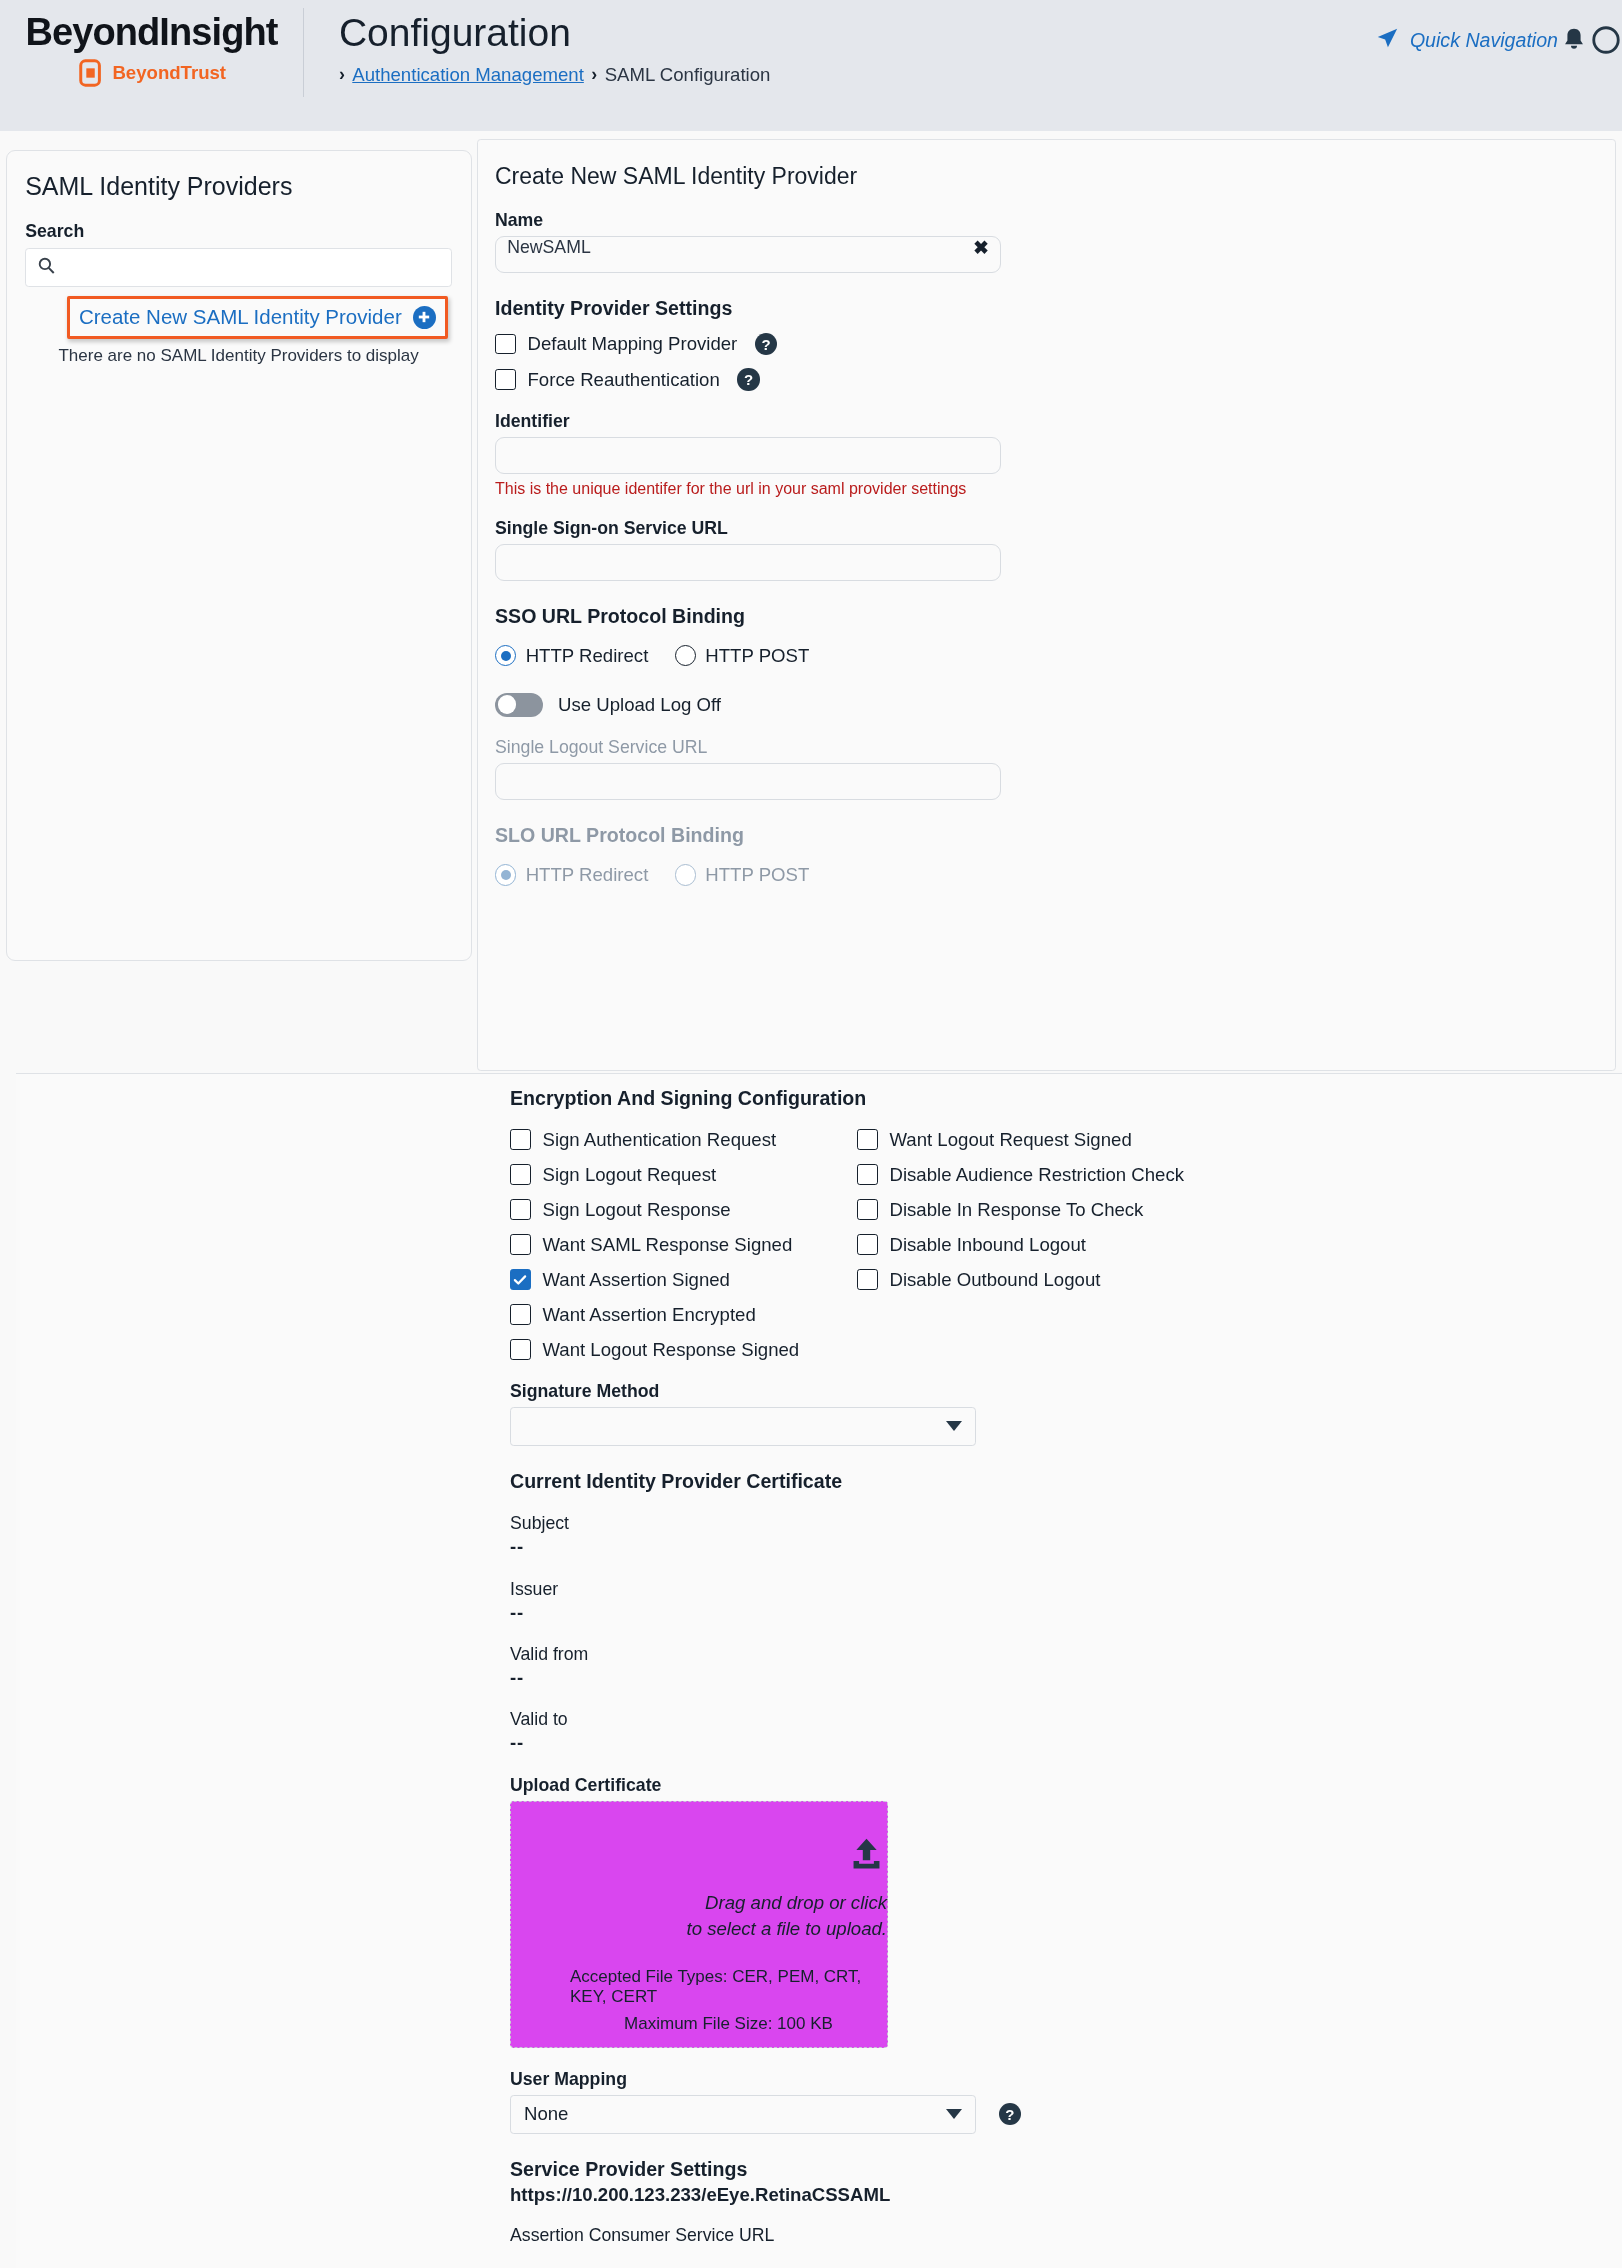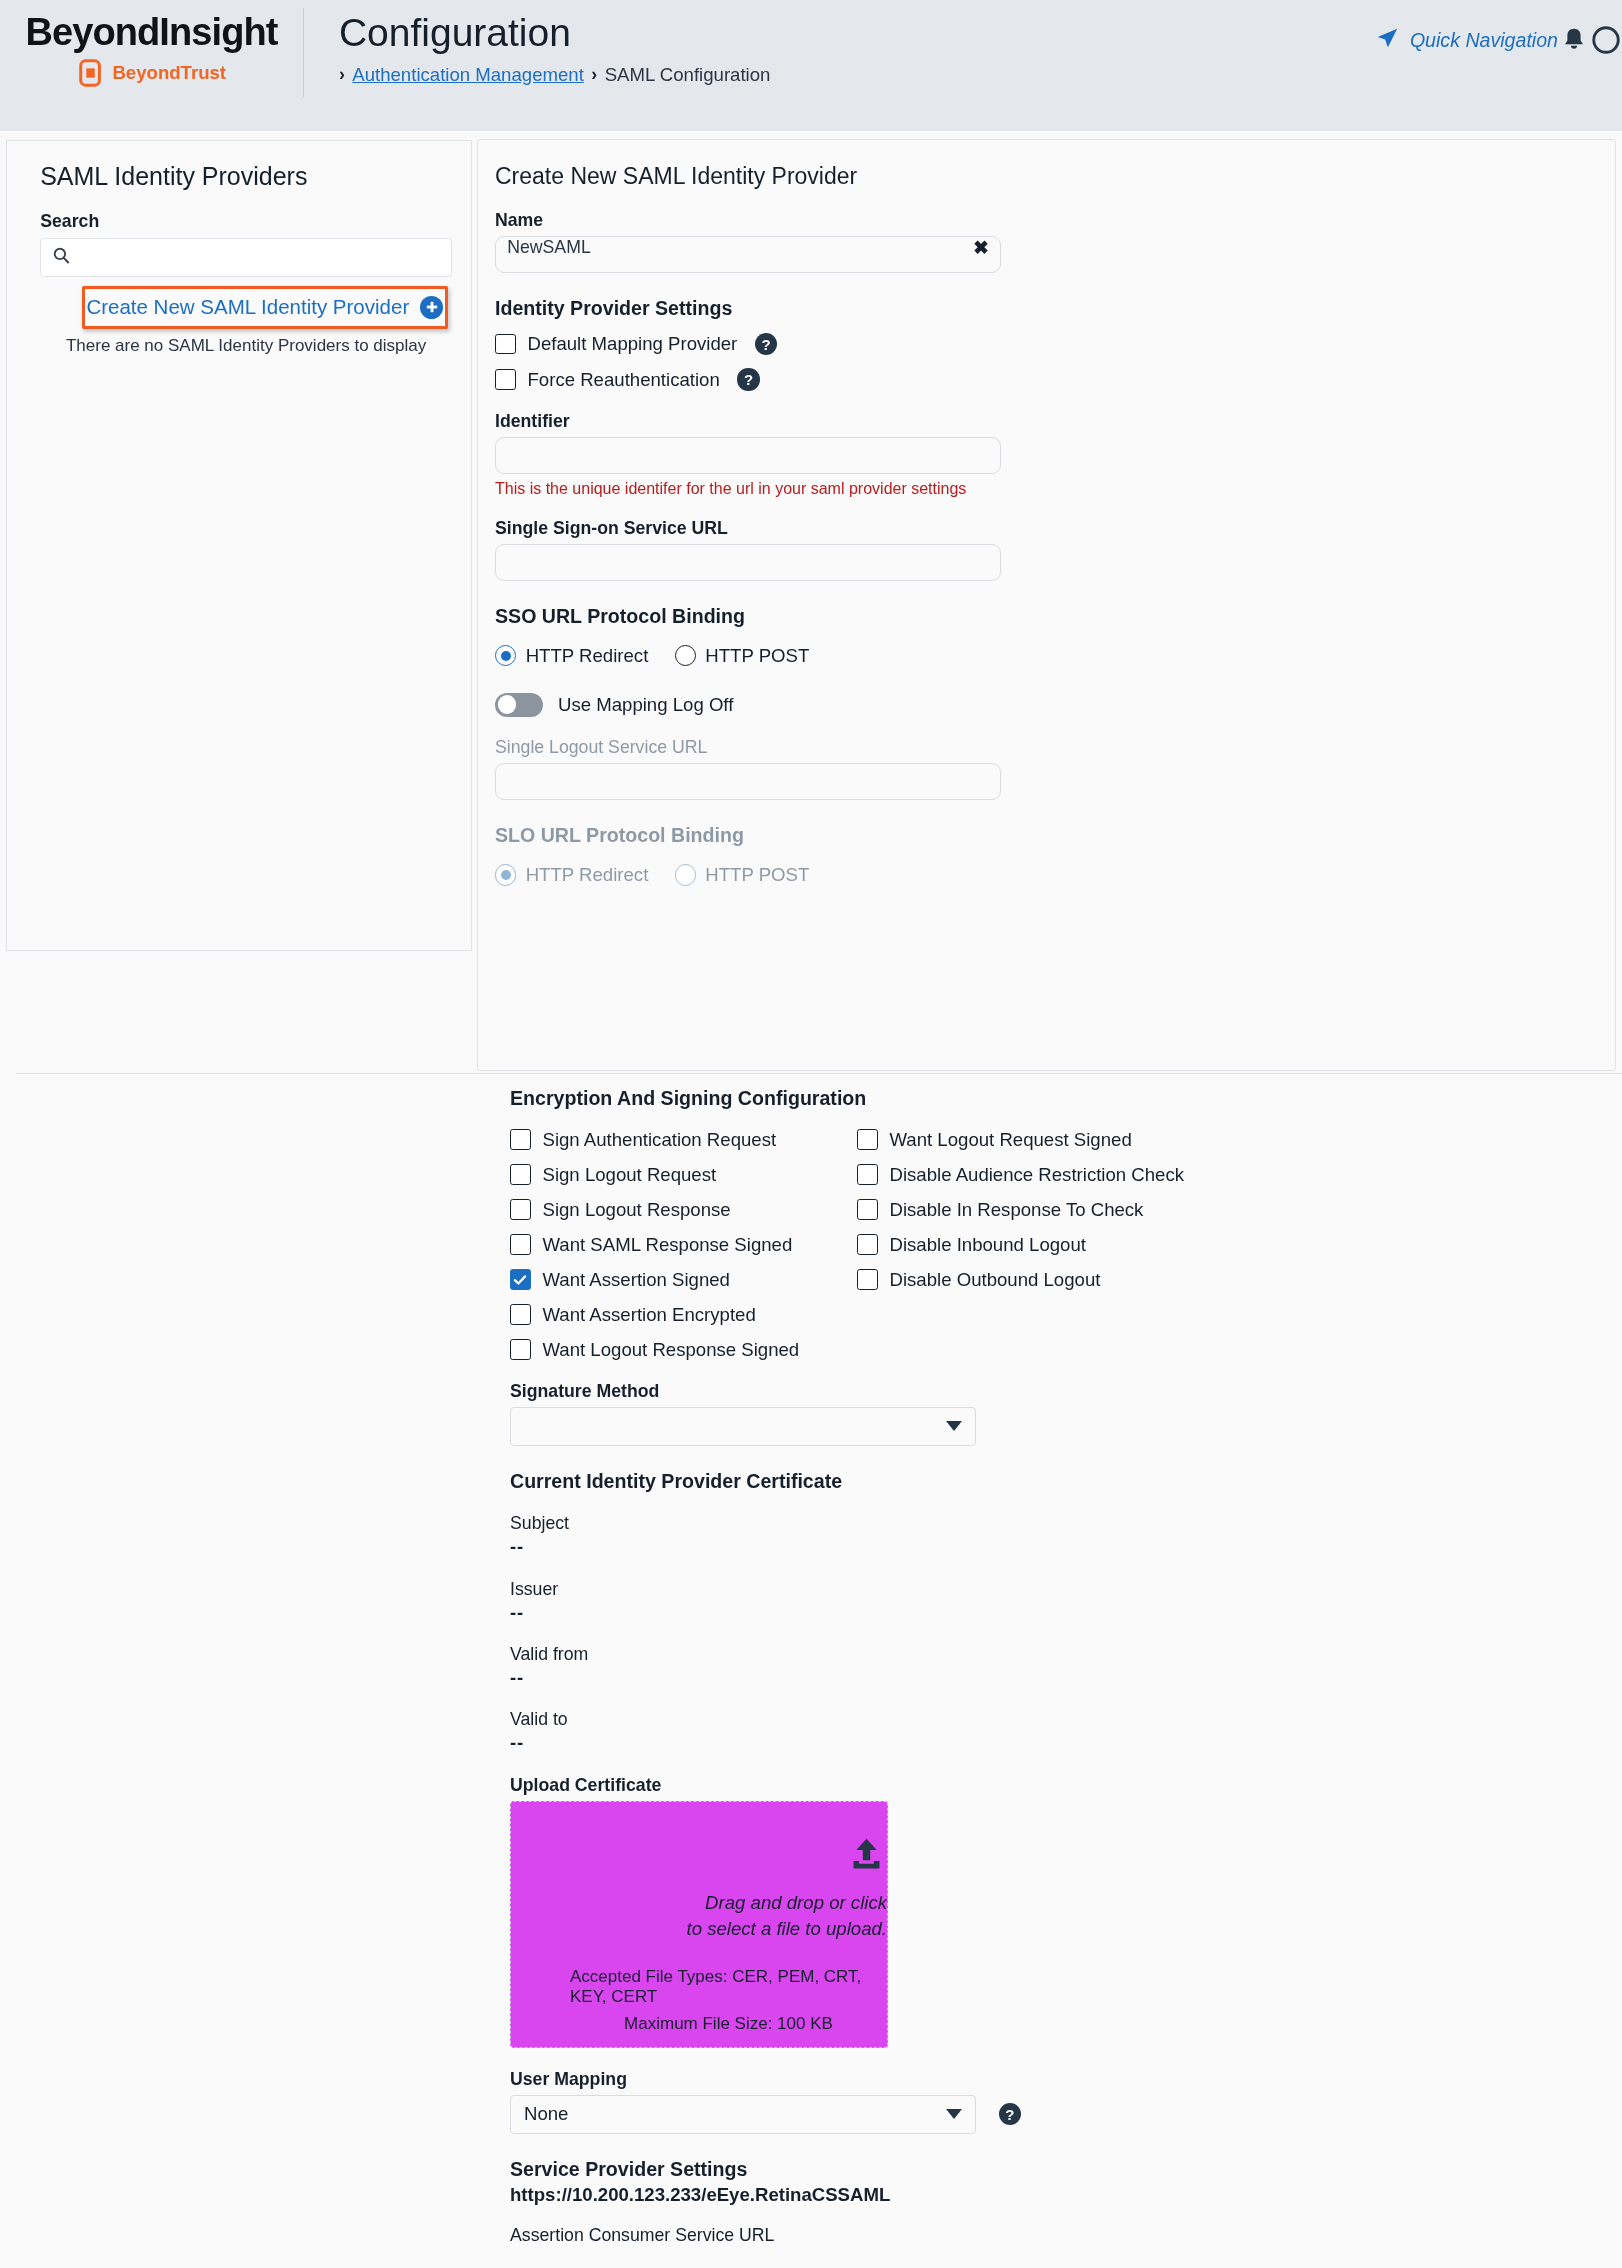--- a/index.html
+++ b/index.html
@@ -53,22 +53,22 @@
   .icon-edge{ width:32px; height:32px; overflow:hidden; }
 
   
   .workspace{
     position:absolute; top:131px; left:0; width:1622px; height:2138px;
     background:#f9f9f9;
   }
 
   
   .left-card{
-    position:absolute; left:5.6px; top:9px; width:466px; height:811px;
-    background:#fafafa; border:0.9px solid #dfe2e6; border-radius:0;padding-left:15px;
+    position:absolute; left:5.6px; top:19px; width:466px; height:811px;
+    background:#fafafa; border:0.9px solid #dfe2e6; border-radius:9px;
   }
   .left-title{ font-size:25px; font-weight:400; color:#16202c; padding:20.5px 0 0 18.6px; }
   .search-label{ font-size:17.7px; font-weight:700; color:#16202c; padding:20.5px 0 0 18.6px; }
   .search-box{
     margin:5.6px 18.6px 0 18.6px; height:39px; background:#fff;
     border:0.9px solid #dfe2e6; border-radius:3.7px; display:flex; align-items:center; padding:0 11.2px;
   }
   .search-box svg{ opacity:.85; }
   .create-link-wrap{
     margin:9.3px 22.4px 0 60px; height:43px;
@@ -283,21 +283,21 @@
         <span class="rd sel"></span>
         <span class="radio-label">HTTP Redirect</span>
         <span class="rd"></span>
         <span class="radio-label">HTTP POST</span>
       </div>
 
       <div class="toggle-row">
         <span class="toggle">
             <span class="knob"></span>
           </span>
-        <span class="toggle-label">Use Mapping Log Off</span>
+        <span class="toggle-label">Use Upload Log Off</span>
       </div>
 
       <div class="fld-label muted">Single Logout Service URL</div>
       <div class="txt-input">
         <span></span>
       </div>
 
       <div class="grp-title muted">SLO URL Protocol Binding</div>
       <div class="radio-row">
         <span class="rd sel dis"></span>

